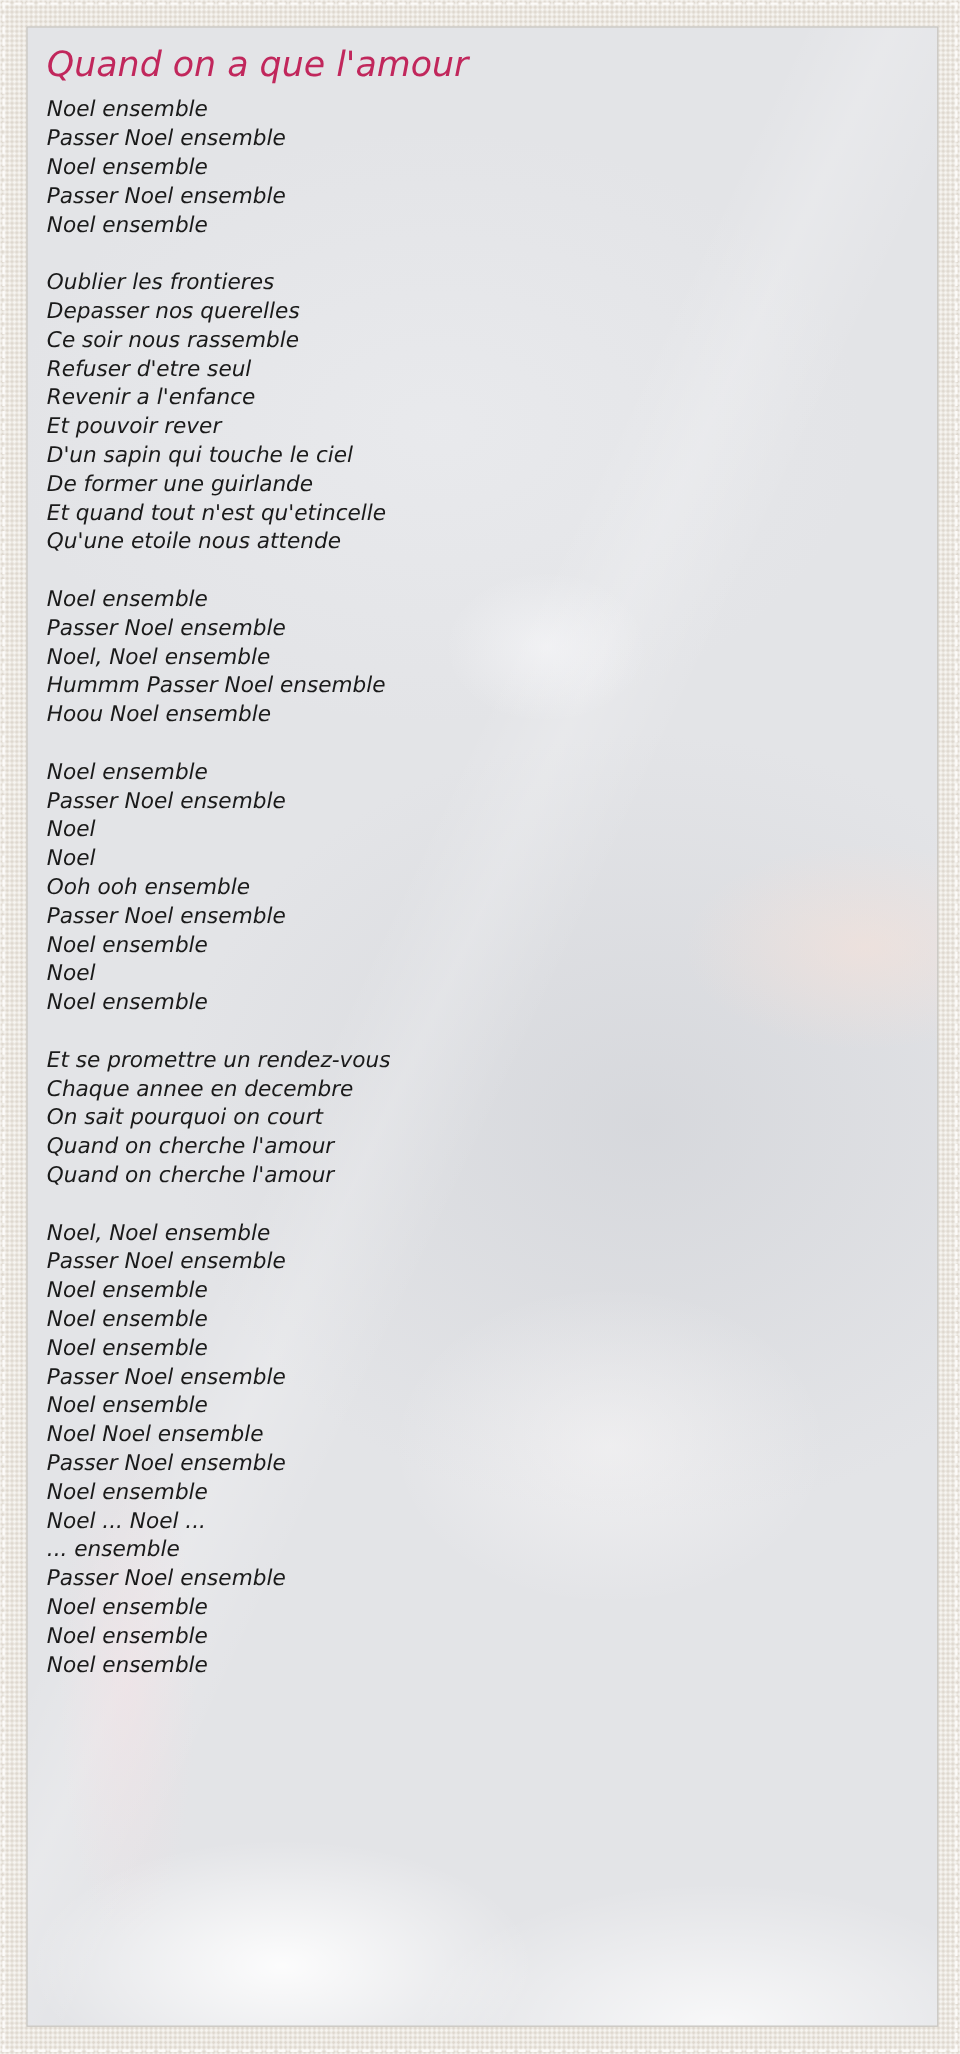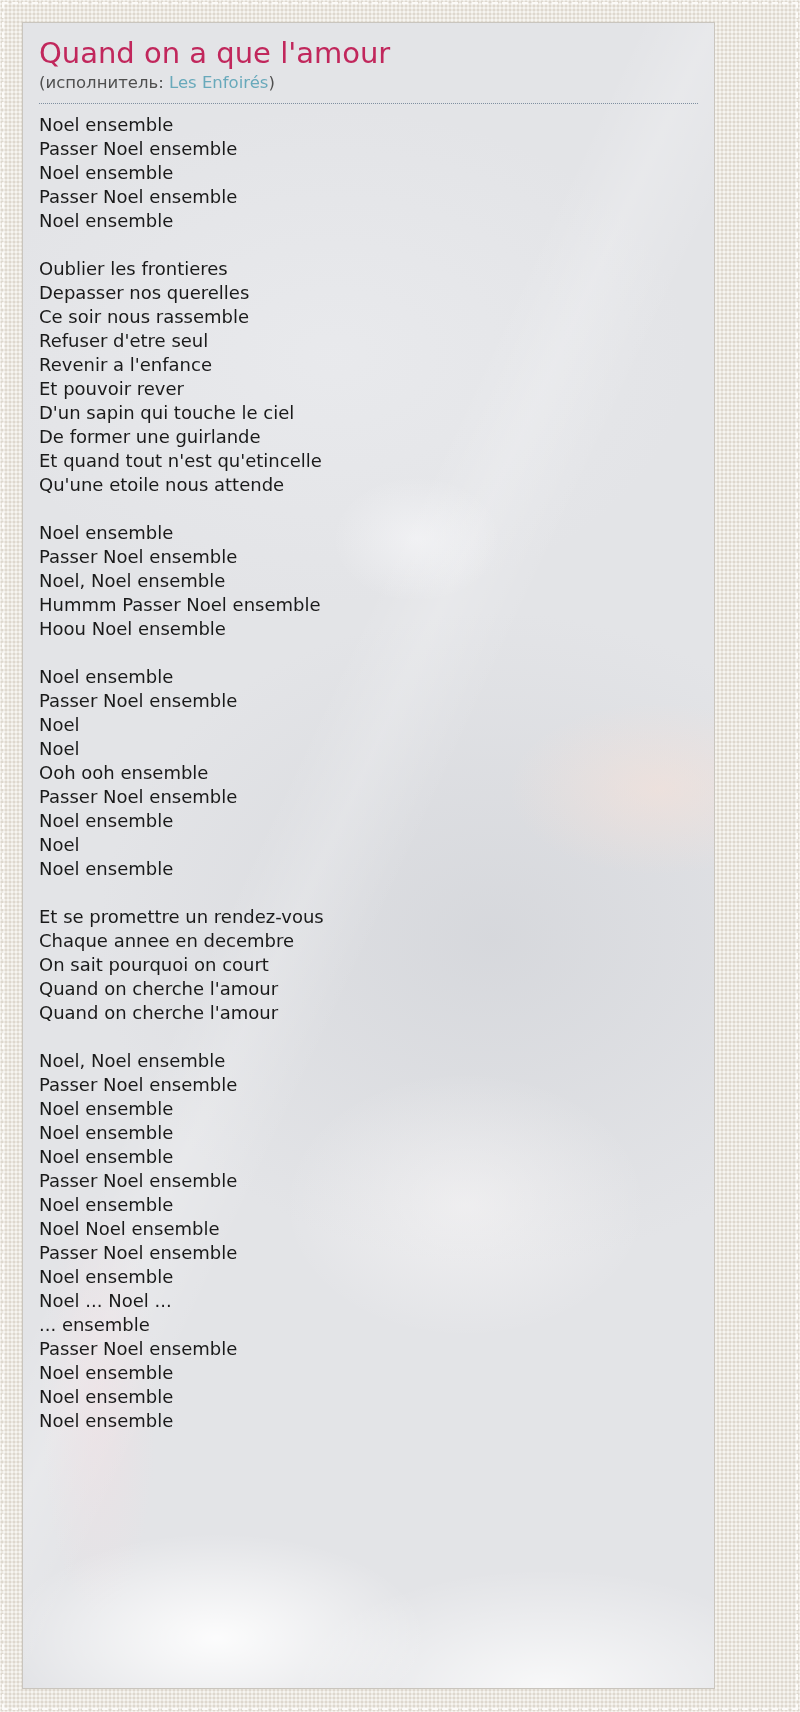--- a/index.html
+++ b/index.html
@@ -23,37 +23,38 @@
     inset: 2px;
     border: 2px dashed rgba(253,252,250,0.95);
     pointer-events: none;
     z-index: 3;
   }
   
   .content-box {
     position: absolute;
     left: 22px;
     top: 22px;
-    width: 693px;
+    width: 760px;
     height: 1667px;
     border: 1px solid #c9c5be;
     padding: 13px 16px 20px 16px;
     background-color: #e3e4e7;
     background-image:
       
       radial-gradient(ellipse 300px 150px at 28% 97%, rgba(255,255,255,0.9), rgba(255,255,255,0) 70%),
       radial-gradient(ellipse 360px 170px at 76% 100%, rgba(255,255,255,0.75), rgba(255,255,255,0) 70%),
       radial-gradient(ellipse 260px 190px at 64% 71%, rgba(252,250,250,0.5), rgba(252,250,250,0) 70%),
       radial-gradient(ellipse 210px 120px at 92% 46%, rgba(248,226,216,0.55), rgba(248,226,216,0) 72%),
       radial-gradient(ellipse 80px 300px at 11% 83%, rgba(246,222,226,0.4), rgba(246,222,226,0) 72%),
       radial-gradient(ellipse 120px 90px at 57% 31%, rgba(250,250,252,0.55), rgba(250,250,252,0) 70%),
       linear-gradient(115deg, rgba(255,255,255,0) 42%, rgba(255,255,255,0.18) 47%, rgba(255,255,255,0) 53%),
       radial-gradient(ellipse 520px 430px at 68% 55%, rgba(206,208,213,0.6), rgba(206,208,213,0) 76%),
       radial-gradient(ellipse 460px 320px at 45% 20%, rgba(233,234,237,0.9), rgba(233,234,237,0) 78%);
     z-index: 1;
+    font-style: italic;
   }
   .song-title {
     margin: 0 0 1px 0;
     font-size: 29px;
     line-height: 1.22;
     font-weight: normal;
     color: #c1275c;
   }
   .artist-line {
     font-size: 16.5px;
@@ -77,23 +78,20 @@
   .lyrics p.stanza:last-child { margin-bottom: 0; }
 </style>
 </head>
 <body>
 
 <div class="stitch-frame"></div>
 
 <div class="content-box">
   <h1 class="song-title">Quand on a que l'amour</h1>
 
-  <div class="artist-line">
-    <span>(исполнитель: </span><a class="artist-link" href="#">Les Enfoirés</a><span>)</span>
-  </div>
 
   <div class="lyrics" id="lyrics">
       <p class="stanza">Noel ensemble<br>Passer Noel ensemble<br>Noel ensemble<br>Passer Noel ensemble<br>Noel ensemble</p>
       <p class="stanza">Oublier les frontieres<br>Depasser nos querelles<br>Ce soir nous rassemble<br>Refuser d'etre seul<br>Revenir a l'enfance<br>Et pouvoir rever<br>D'un sapin qui touche le ciel<br>De former une guirlande<br>Et quand tout n'est qu'etincelle<br>Qu'une etoile nous attende</p>
       <p class="stanza">Noel ensemble<br>Passer Noel ensemble<br>Noel, Noel ensemble<br>Hummm Passer Noel ensemble<br>Hoou Noel ensemble</p>
       <p class="stanza">Noel ensemble<br>Passer Noel ensemble<br>Noel<br>Noel<br>Ooh ooh ensemble<br>Passer Noel ensemble<br>Noel ensemble<br>Noel<br>Noel ensemble</p>
       <p class="stanza">Et se promettre un rendez-vous<br>Chaque annee en decembre<br>On sait pourquoi on court<br>Quand on cherche l'amour<br>Quand on cherche l'amour</p>
       <p class="stanza">Noel, Noel ensemble<br>Passer Noel ensemble<br>Noel ensemble<br>Noel ensemble<br>Noel ensemble<br>Passer Noel ensemble<br>Noel ensemble<br>Noel Noel ensemble<br>Passer Noel ensemble<br>Noel ensemble<br>Noel ... Noel ...<br>... ensemble<br>Passer Noel ensemble<br>Noel ensemble<br>Noel ensemble<br>Noel ensemble</p>
     </div>
 </div>

